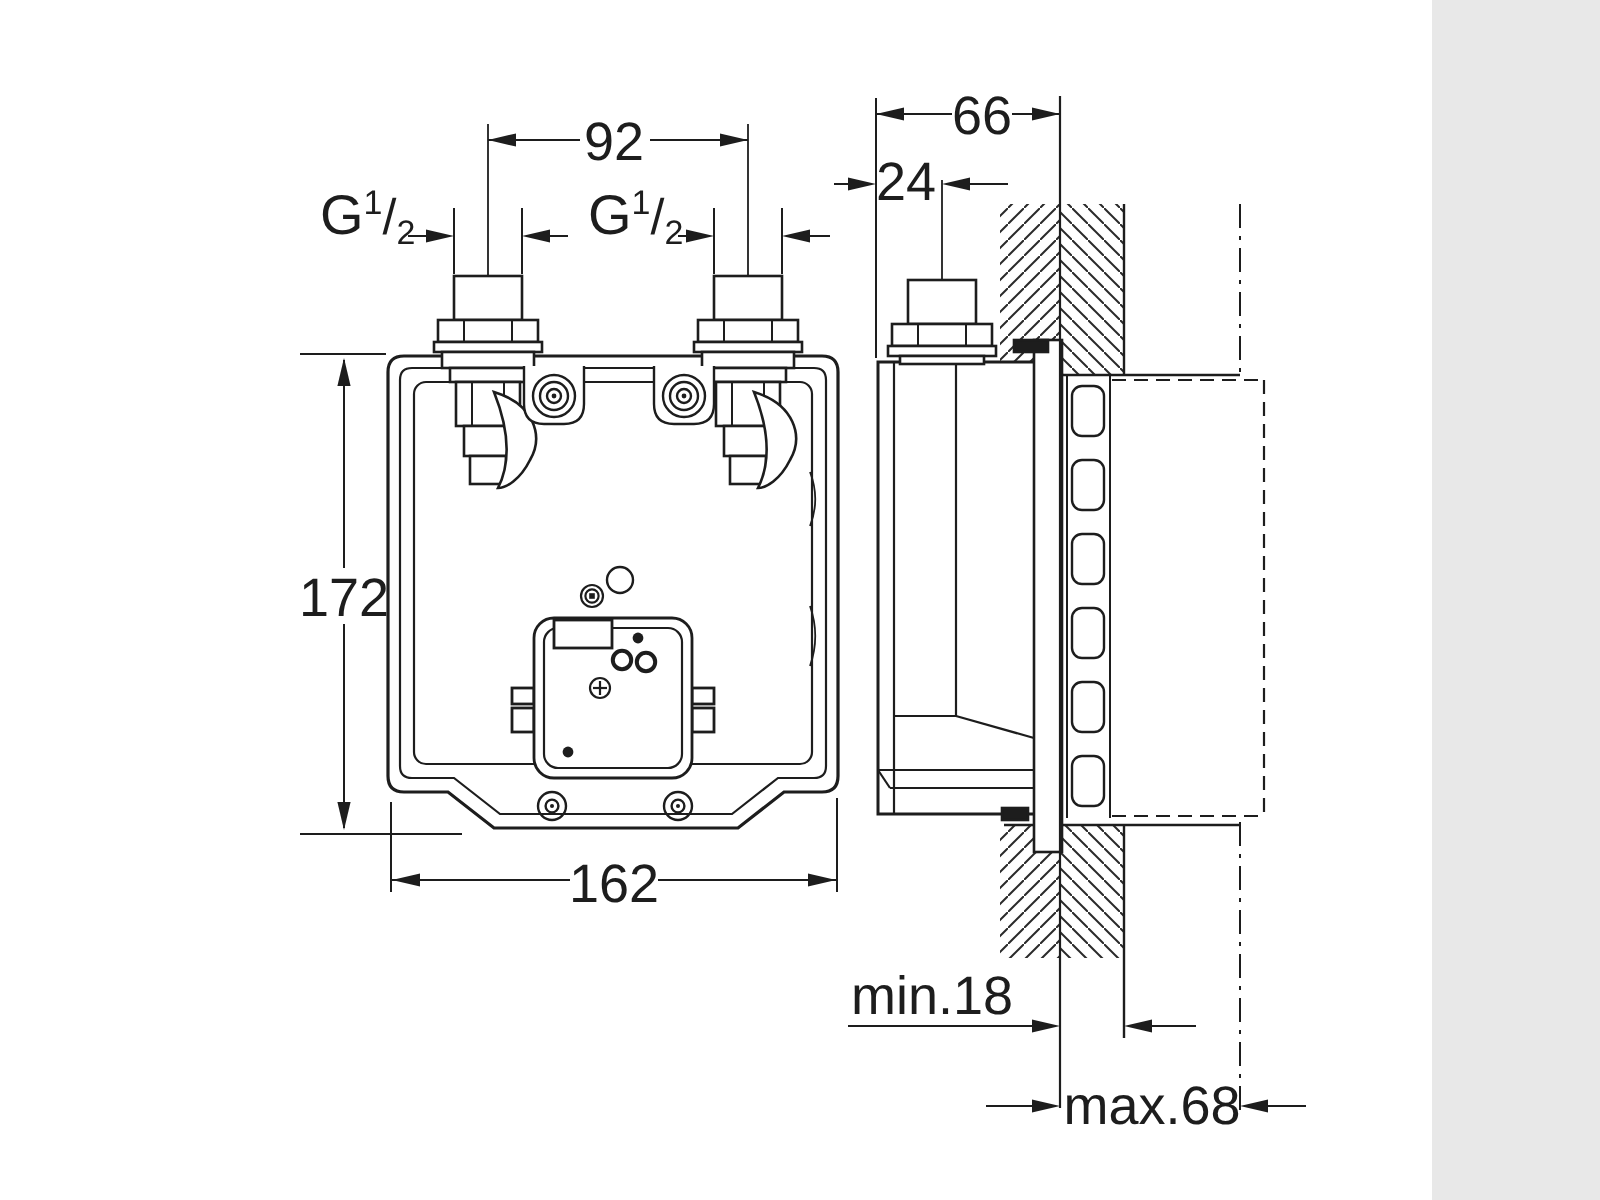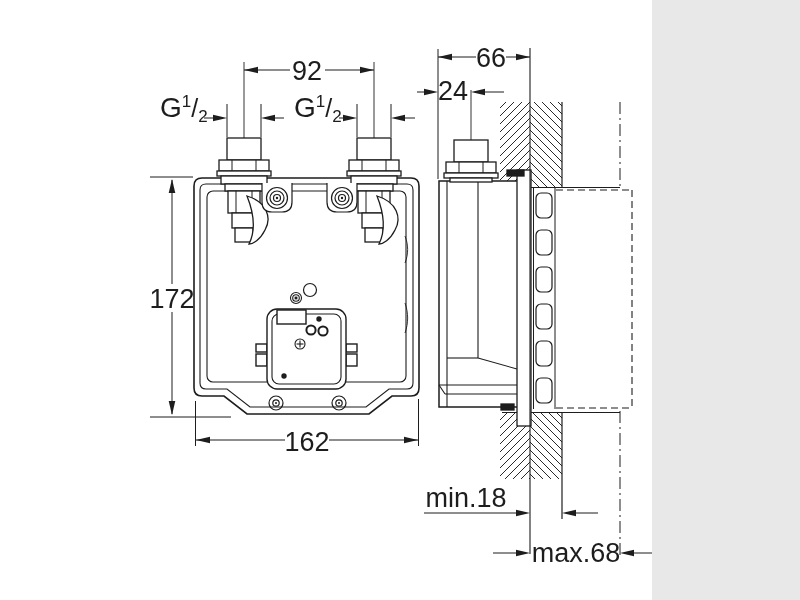--- a/index.html
+++ b/index.html
@@ -1,16 +1,16 @@
 <!DOCTYPE html>
 <html><head>
 <meta charset="utf-8">
 <style>
   html,body{margin:0;padding:0;background:#e8e8e8;}
-  .stage{width:652px;height:600px;background:#ffffff;position:relative;overflow:hidden;
+  .stage{width:716px;height:600px;background:#ffffff;position:relative;overflow:hidden;
          font-family:"Liberation Sans", sans-serif;}
   svg{display:block;}
   text{fill:#1d1d1d;font-family:"Liberation Sans", sans-serif;}
   .dim-text{font-size:27px;}
   .thread-text{font-size:28px;}
   .sup{font-size:17px;}
   .slash{font-size:25px;}
 </style>
 </head>
 <body>

